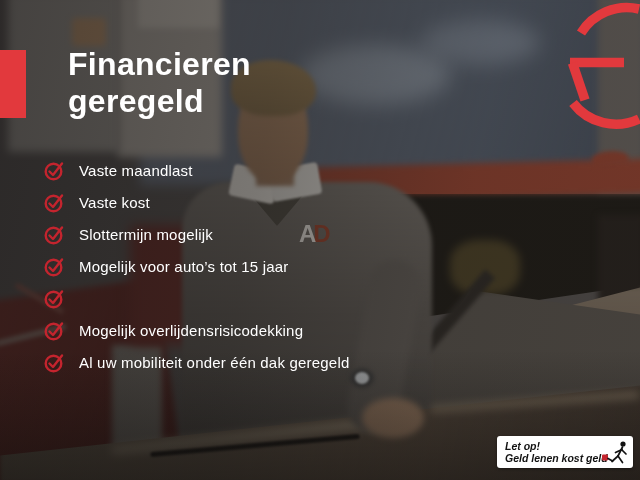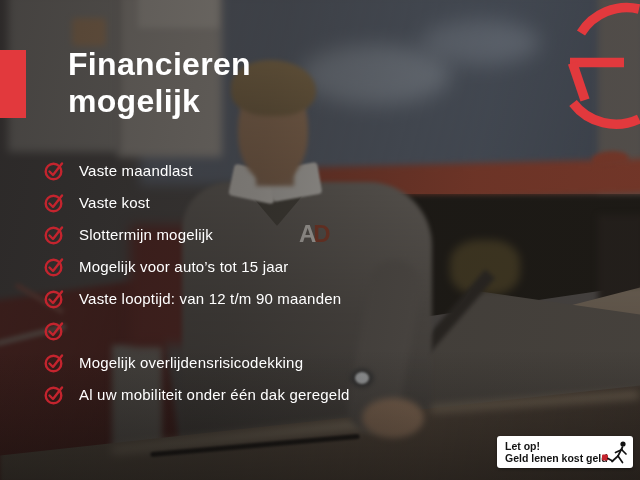--- a/index.html
+++ b/index.html
@@ -27,21 +27,21 @@
   .chk svg{display:block;}
   .chk circle,.chk path{stroke:var(--check-red,#c4242e);fill:none;}
   .lbl{color:#fff;font-size:15px;letter-spacing:.2px;white-space:nowrap;}
 
   .brandarc{left:548px;top:0;}
   .brandarc path{stroke:var(--accent-red,#e2393d);fill:none;stroke-width:9.5;}
 
   .warnbar{left:497px;top:436px;width:136px;height:32px;border-radius:3px;
     background:var(--warning-bg,#fff);box-shadow:0 1px 3px rgba(0,0,0,.4);}
   .warntxt{position:absolute;left:8px;top:4px;color:var(--warning-text,#121212);
-    font-size:10.5px;line-height:12px;font-weight:700;white-space:nowrap;}
+    font-size:10.5px;line-height:12px;font-weight:700;white-space:nowrap;font-style:italic;}
   .warnicon{position:absolute;right:2px;top:3px;}
   .warnicon .stroke{stroke:#121212;stroke-width:1.7;stroke-linecap:round;fill:none;}
 
   .adlogo{left:299px;top:222px;font-size:24px;font-weight:700;line-height:24px;
           letter-spacing:-3px;filter:blur(.4px);}
   .adA{color:#d9d5cf;position:relative;z-index:2;}
   .adD{color:var(--sweater-logo-d,#8e3a24);}
 </style>
 </head>
 <body>
@@ -130,21 +130,21 @@
     <div class="abs b3" style="left:362px;top:398px;width:62px;height:40px;background:#9a7a60;border-radius:50%;"></div>
   </div>
 
   <div class="abs overlay"></div>
   <div class="abs overlay-bottom"></div>
 
   <div class="abs accent-block"></div>
 
   <div class="abs title">
     <div>Financieren</div>
-    <div>mogelijk</div>
+    <div>geregeld</div>
   </div>
 
   <svg class="abs brandarc" width="92" height="152" viewBox="0 0 92 152">
     <path d="M33 33 A54 54 0 0 1 91 9"></path>
     <path d="M22 62.5 H76"></path>
     <path d="M24.5 63 L37 100"></path>
     <path d="M25 103 A54 54 0 0 0 91 119"></path>
   </svg>
 
   <ul class="abs checklist">
@@ -176,29 +176,20 @@
       <span class="lbl">Slottermijn mogelijk</span>
     </li>
     <li>
       <span class="chk">
           <svg width="21" height="21" viewBox="0 0 21 21">
             <circle cx="9.5" cy="11.5" r="7.8" stroke-width="2.4"></circle>
             <path d="M5.5 11.5 L9 15 L18 3.5" stroke-width="2.4" stroke-linecap="round" stroke-linejoin="round"></path>
           </svg>
         </span>
       <span class="lbl">Mogelijk voor auto’s tot 15 jaar</span>
-    </li>
-    <li>
-      <span class="chk">
-          <svg width="21" height="21" viewBox="0 0 21 21">
-            <circle cx="9.5" cy="11.5" r="7.8" stroke-width="2.4"></circle>
-            <path d="M5.5 11.5 L9 15 L18 3.5" stroke-width="2.4" stroke-linecap="round" stroke-linejoin="round"></path>
-          </svg>
-        </span>
-      <span class="lbl">Vaste looptijd: van 12 t/m 90 maanden</span>
     </li>
     <li>
       <span class="chk">
           <svg width="21" height="21" viewBox="0 0 21 21">
             <circle cx="9.5" cy="11.5" r="7.8" stroke-width="2.4"></circle>
             <path d="M5.5 11.5 L9 15 L18 3.5" stroke-width="2.4" stroke-linecap="round" stroke-linejoin="round"></path>
           </svg>
         </span>
     </li>
     <li>

